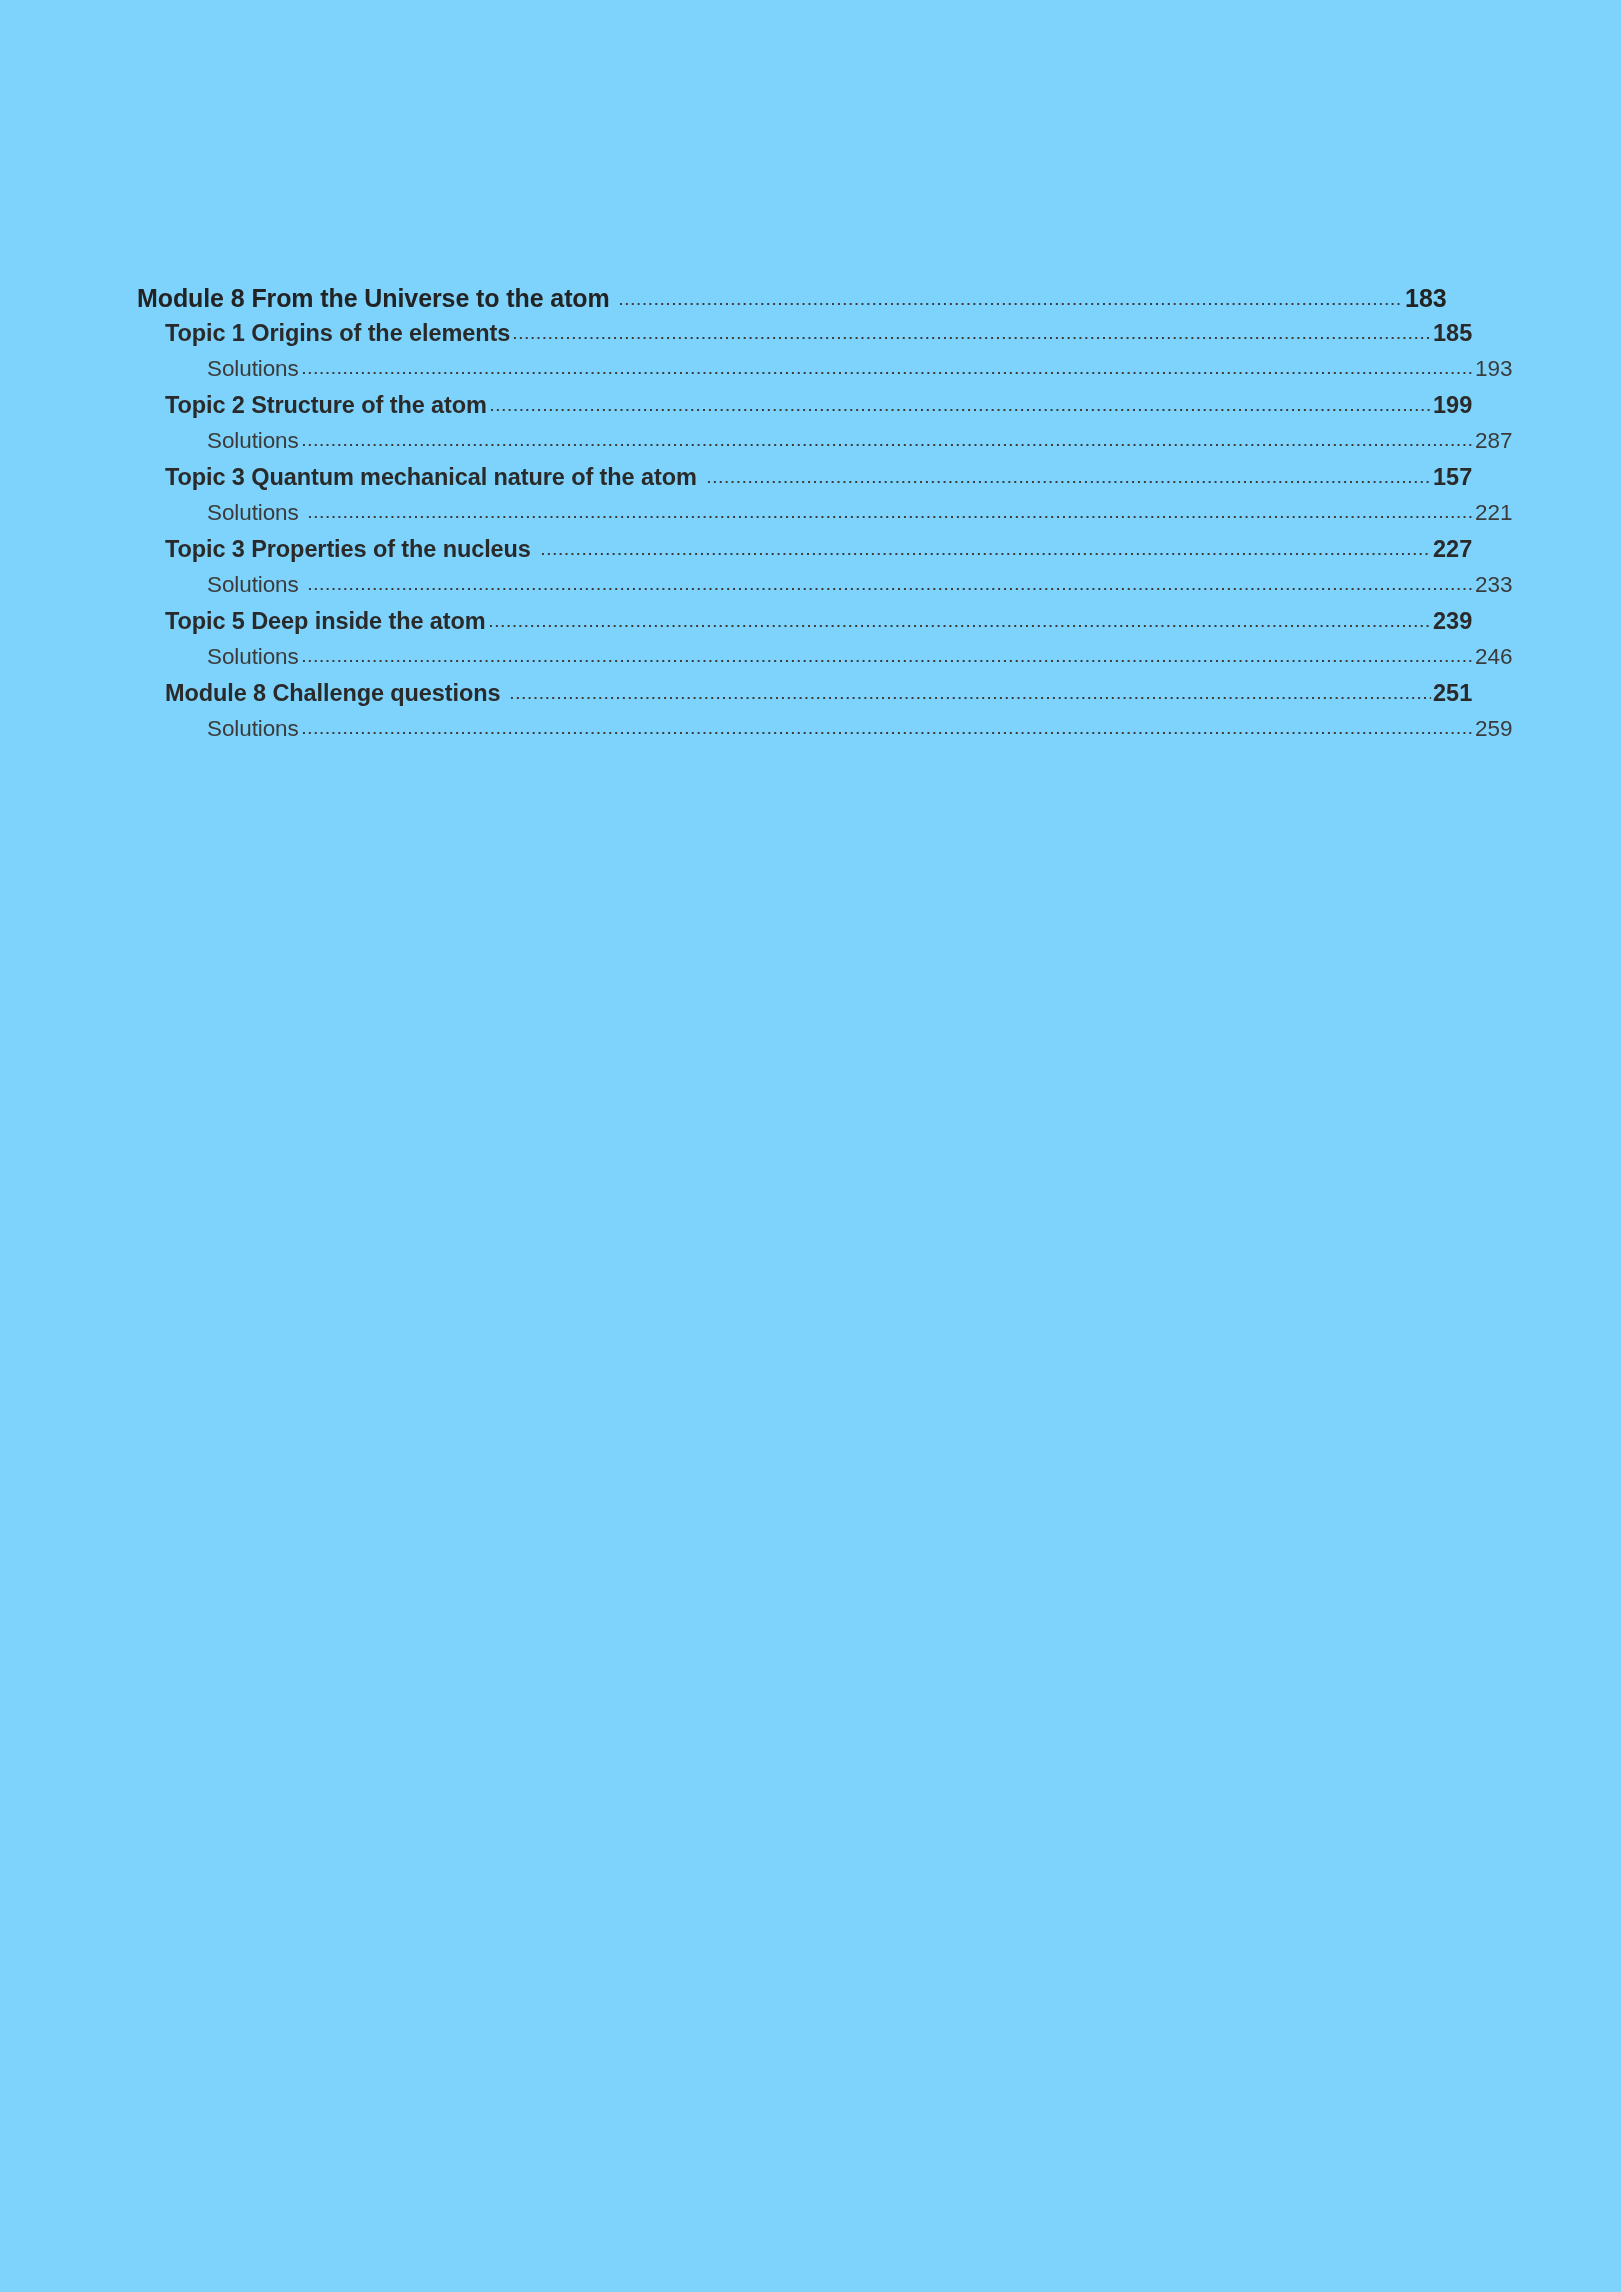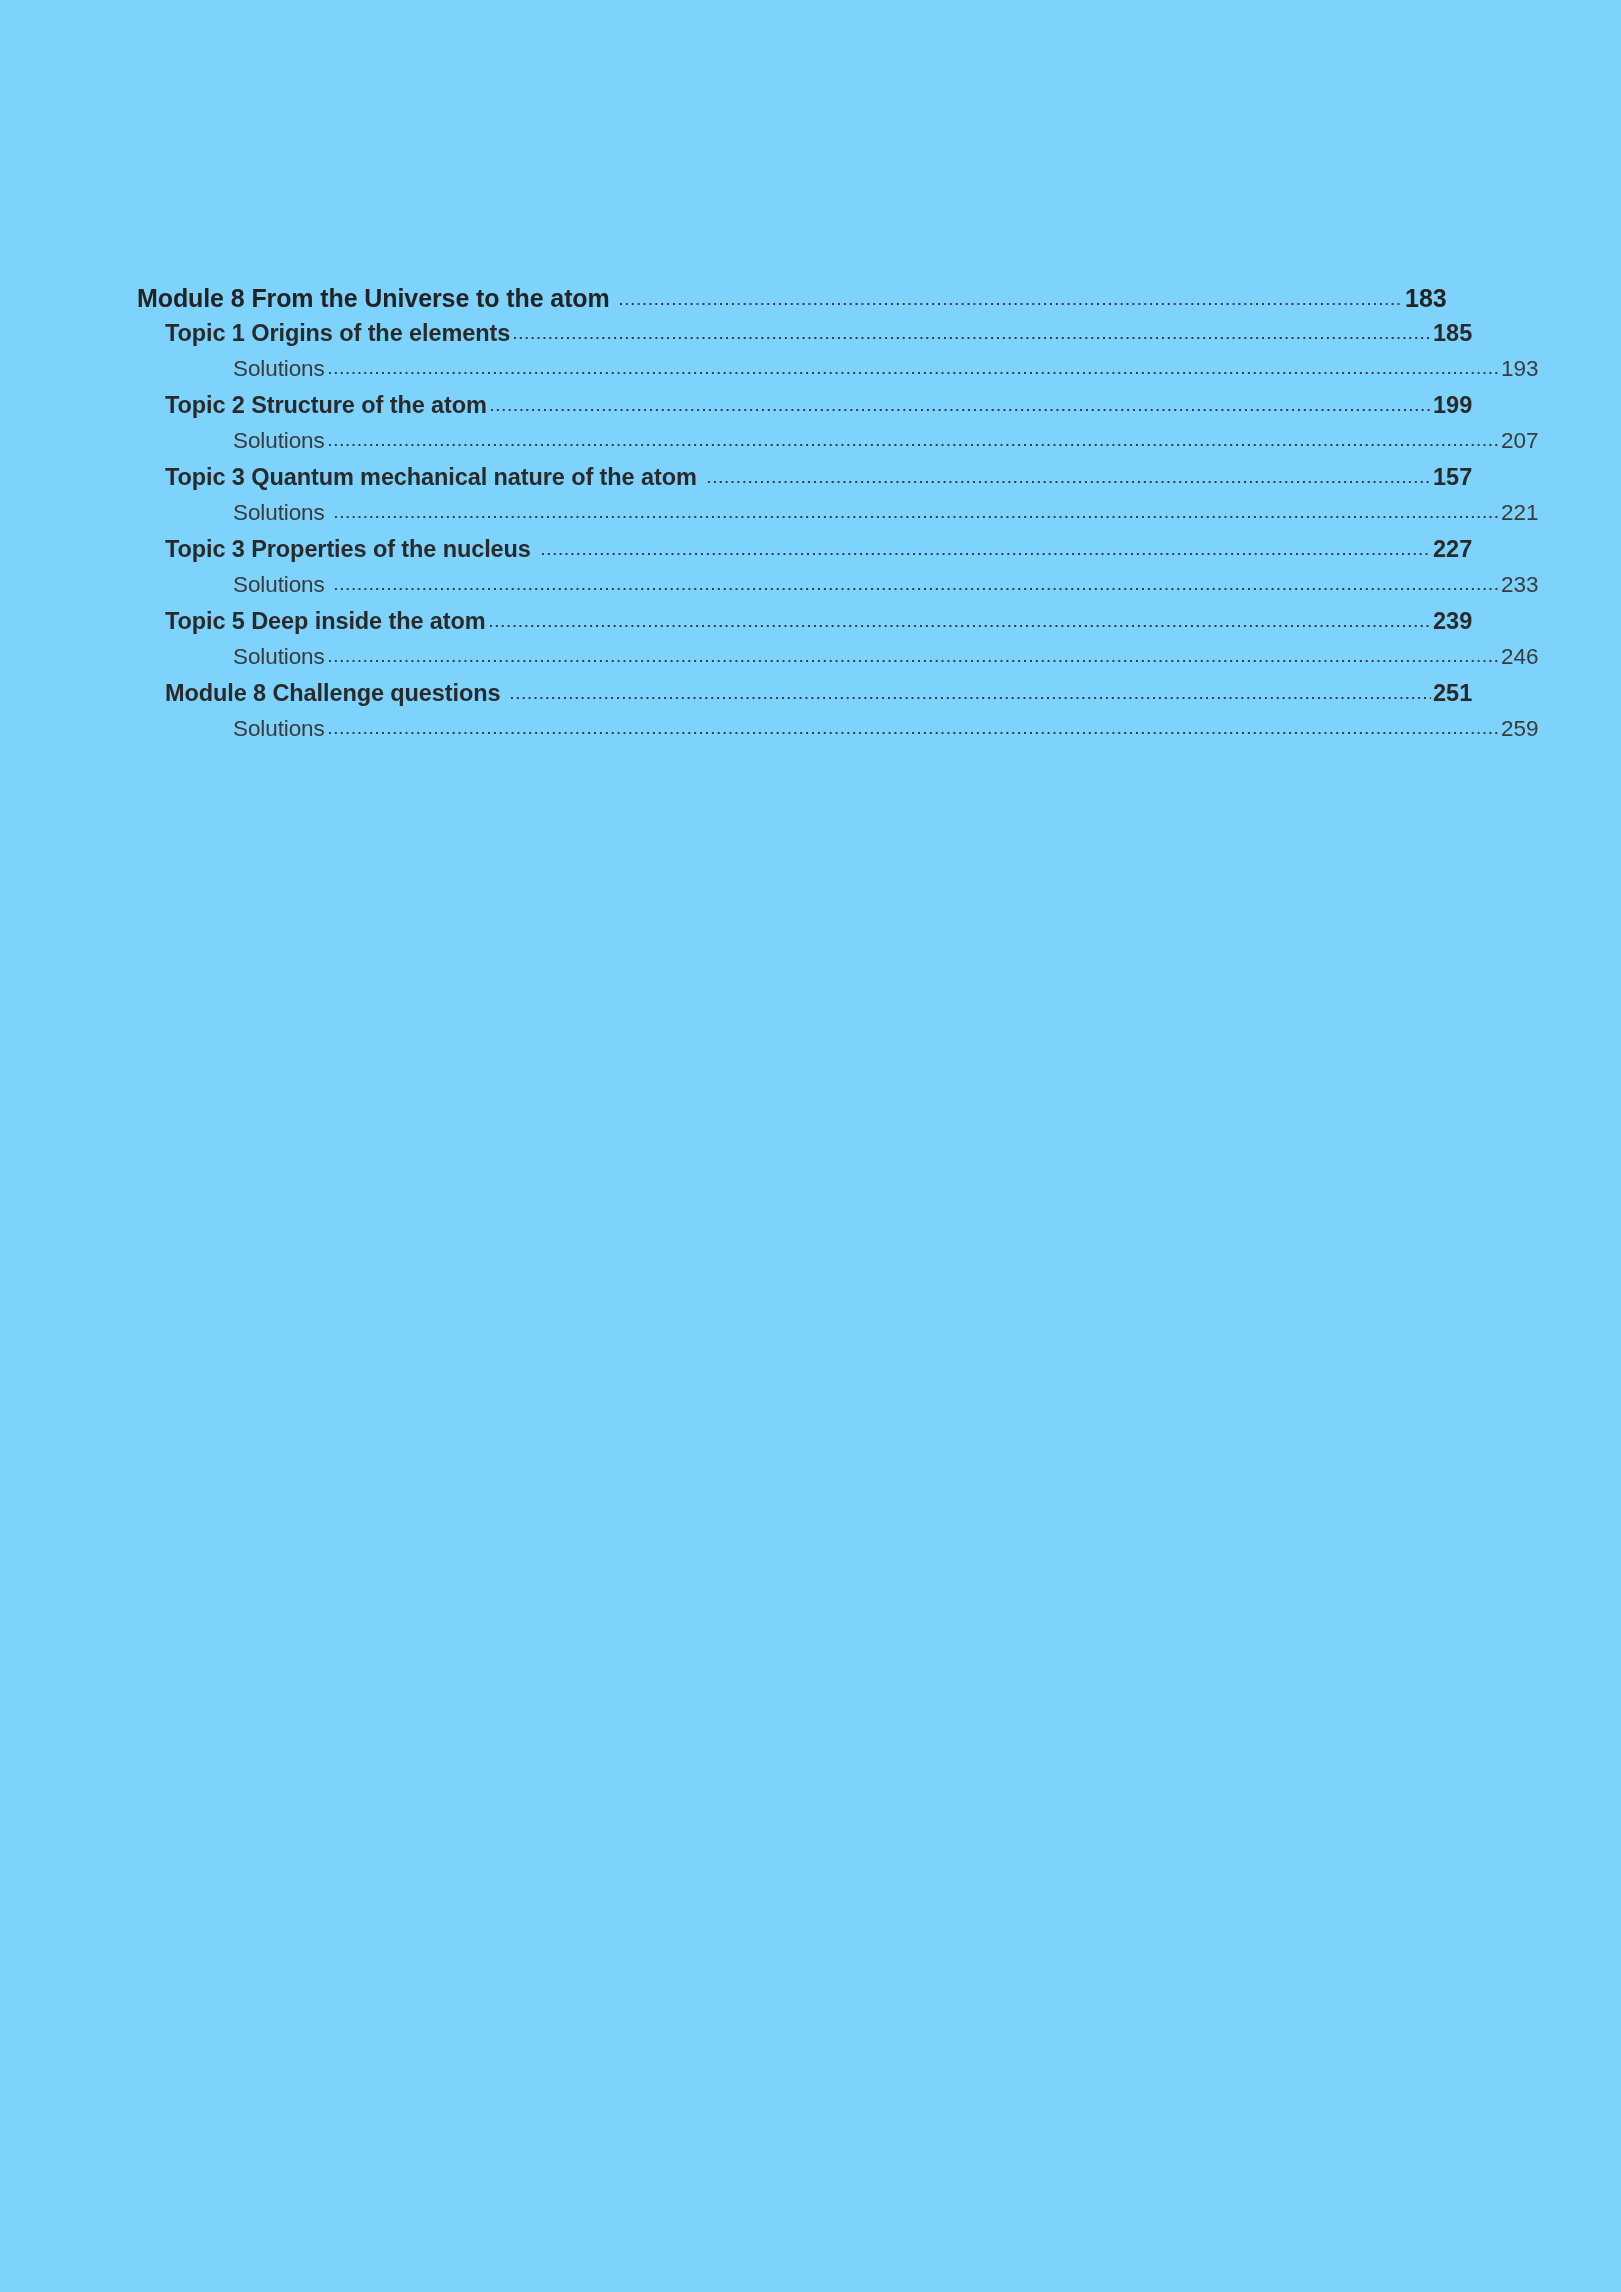--- a/index.html
+++ b/index.html
@@ -89,21 +89,21 @@
   }
   .level-topic .toc-label,
   .level-topic .toc-page {
     font-weight: 700;
     font-size: 23.5px;
     color: #2a2a2a;
   }
   .level-topic .toc-leader { margin-left: 2px; }
 
   .level-solution {
-    margin-left: 96px;
+    margin-left: 70px;
   }
   .level-solution .toc-label,
   .level-solution .toc-page {
     font-weight: 400;
     font-size: 22.5px;
     color: #3b3b3b;
   }
   .level-solution .toc-leader { margin-left: 2px; }
 
   
@@ -130,21 +130,21 @@
         <span class="toc-page">193</span>
       </div>
       <div class="toc-row level-topic">
         <span class="toc-label">Topic 2 Structure of the atom</span>
         <span class="toc-leader"></span>
         <span class="toc-page">199</span>
       </div>
       <div class="toc-row level-solution">
         <span class="toc-label">Solutions</span>
         <span class="toc-leader"></span>
-        <span class="toc-page">207</span>
+        <span class="toc-page">287</span>
       </div>
       <div class="toc-row level-topic gap-before-dots">
         <span class="toc-label">Topic 3 Quantum mechanical nature of the atom</span>
         <span class="toc-leader"></span>
         <span class="toc-page">157</span>
       </div>
       <div class="toc-row level-solution gap-before-dots">
         <span class="toc-label">Solutions</span>
         <span class="toc-leader"></span>
         <span class="toc-page">221</span>

